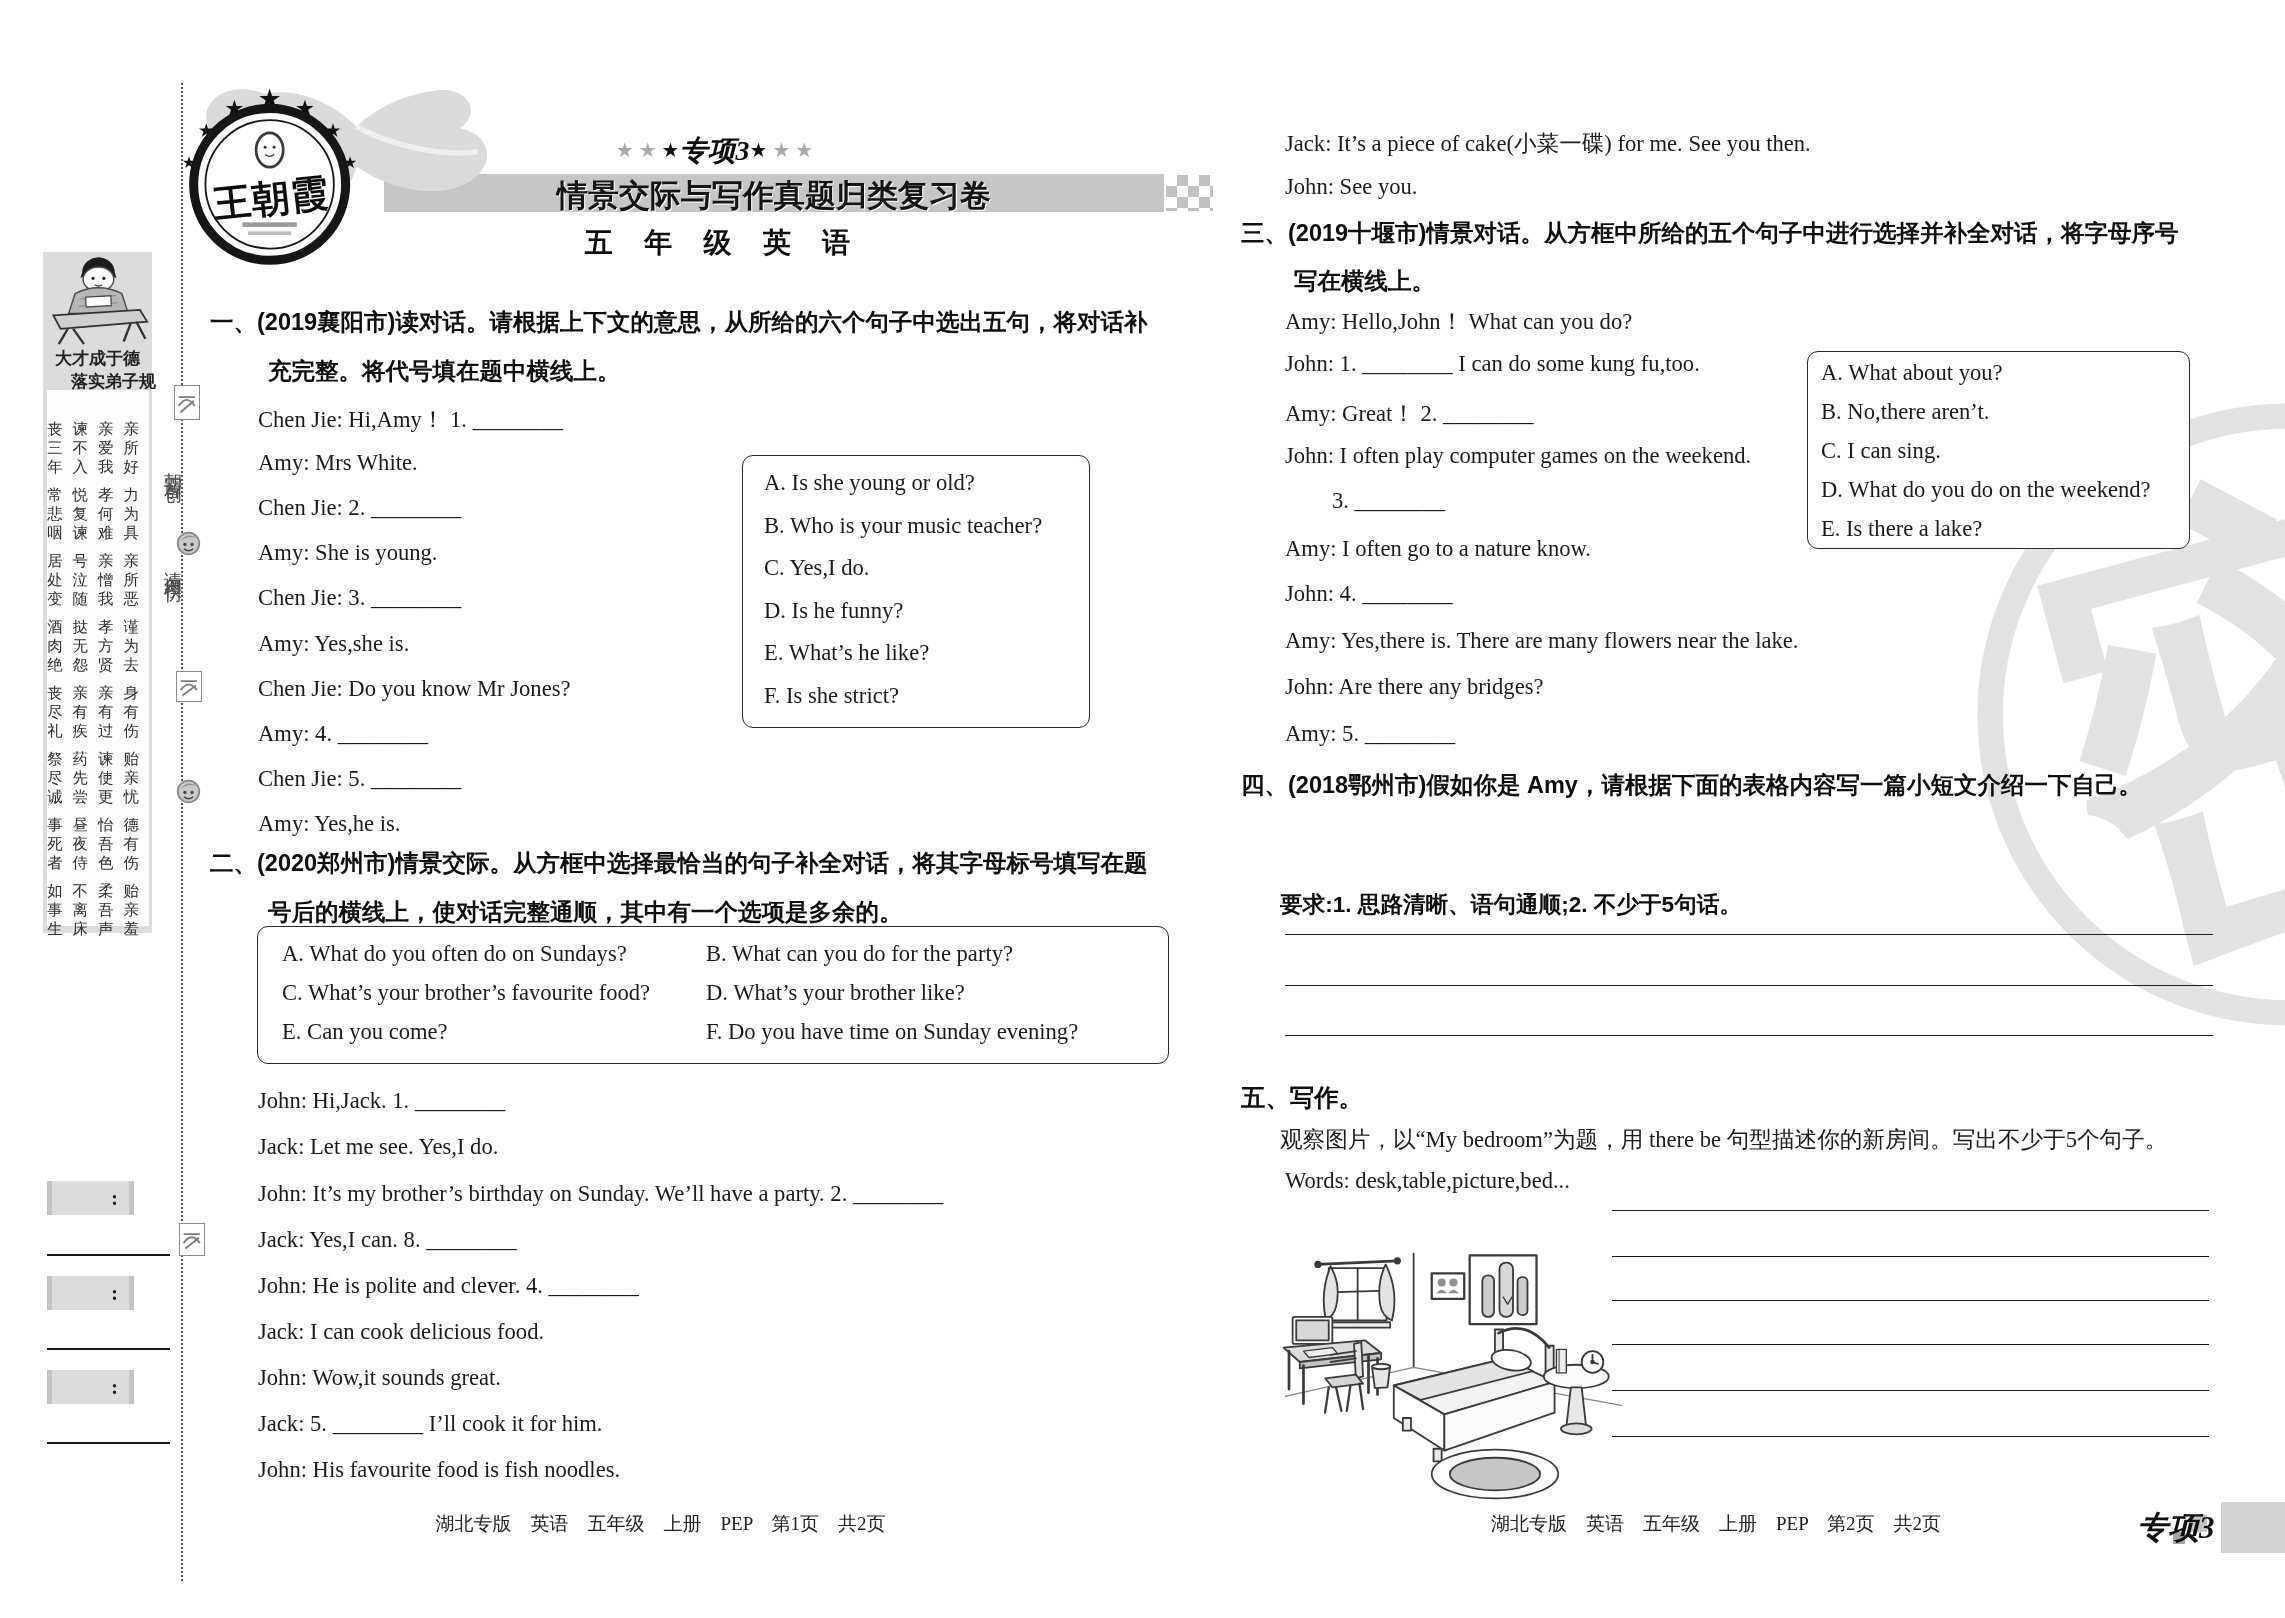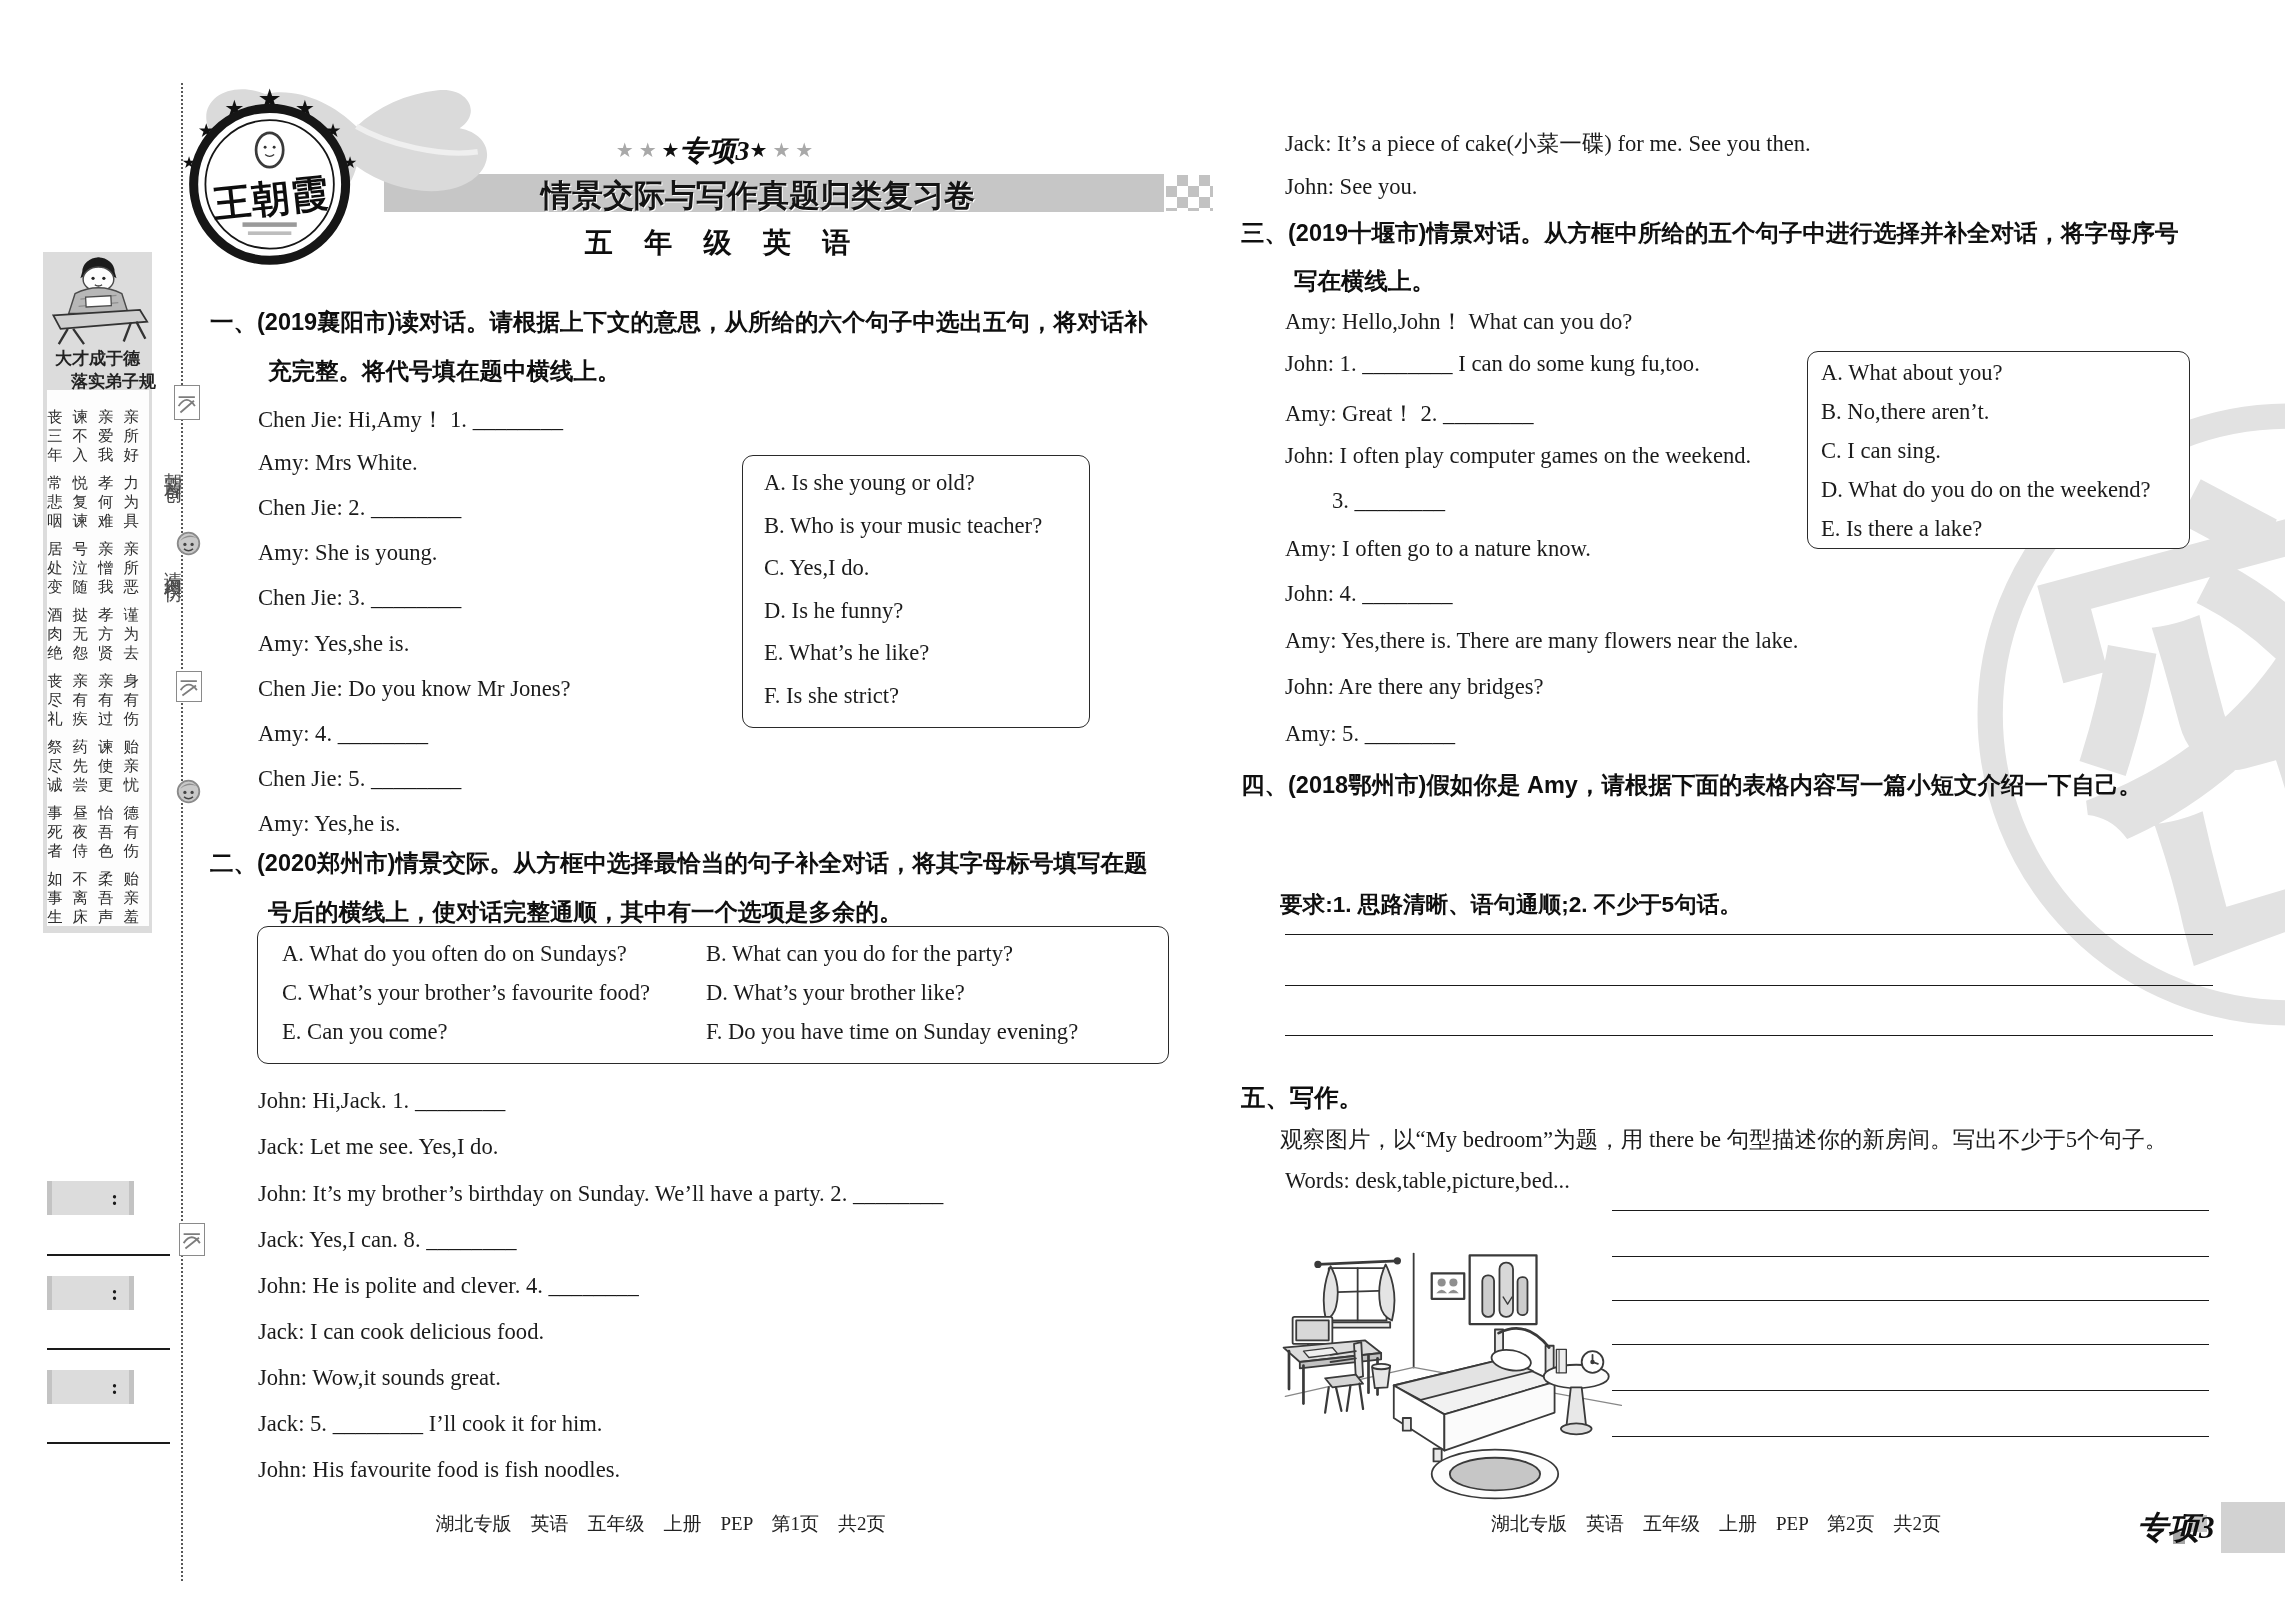--- a/index.html
+++ b/index.html
@@ -26,21 +26,21 @@
   
   .dotline{position:absolute;left:181px;top:83px;height:1498px;width:0;border-left:2.7px dotted #585858;z-index:1;}
   .vtext{position:absolute;left:161px;writing-mode:vertical-rl;text-orientation:upright;font-size:18px;color:#4a4a4a;
          letter-spacing:4.5px;z-index:2;font-family:"Liberation Serif","DejaVu Serif",serif;}
   .stamp{position:absolute;width:23.5px;height:33px;border:1.8px solid #8a8a8a;background:#fff;z-index:2;}
   .smiley{position:absolute;width:27px;height:27px;z-index:2;}
   
   .titlebar{position:absolute;left:384px;top:174px;width:780px;height:38px;background:#c6c6c6;z-index:1;}
   .checker{position:absolute;left:1166px;top:175px;width:47px;height:36px;z-index:1;
            background:conic-gradient(#c2c2c2 25%,#fff 0 50%,#c2c2c2 0 75%,#fff 0);background-size:22px 22px;}
-  .maintitle{position:absolute;left:368px;top:175px;width:780px;text-align:center;font-size:31px;font-weight:700;
+  .maintitle{position:absolute;left:384px;top:175px;width:780px;text-align:center;font-size:31px;font-weight:700;
              color:#141414;z-index:2;font-family:"Liberation Sans","DejaVu Sans",sans-serif;text-shadow:0.9px 0.9px 0 #ffffff;}
   .starsrow{position:absolute;left:389px;top:132px;width:651px;text-align:center;z-index:2;font-size:20px;color:#a9a9a9;}
   .series{font-size:28px;font-weight:700;color:#0c0c0c;font-style:italic;vertical-align:-2.7px;
           font-family:"Liberation Serif","DejaVu Serif",serif;}
   .star-dark{color:#111;}
   .subtitle{position:absolute;left:470px;top:224px;width:507px;text-align:center;font-size:28px;font-weight:700;
             letter-spacing:11.8px;color:#0e0e0e;z-index:2;font-family:"Liberation Sans","DejaVu Sans",sans-serif;}
   
   table.info{border-collapse:collapse;z-index:3;position:absolute;left:1397px;top:801px;background:#fff;}
   table.info td{border:1.8px solid #1c1c1c;text-align:center;font-size:22px;color:#141414;padding:0 5.4px;
@@ -117,21 +117,21 @@
     <path d="M38,50 l40,-4 M36,58 l44,-4" stroke="#8e8e8e" stroke-width="1.4"></path>
     <rect x="44" y="47" width="28" height="11" fill="#fff" stroke="#4a4a4a" stroke-width="1.4" transform="rotate(-3 58 52)"></rect>
     <path d="M8,68 L104,62 L112,75 L16,83 Z" fill="#cfcfcf" stroke="#333" stroke-width="2"></path>
     <path d="M24,83 L14,100 M30,83 L42,100 M94,76 L86,97 M100,75 L110,94" stroke="#333" stroke-width="2.6" fill="none"></path>
   </svg>
 </div>
 <div class="motto" style="top:347px;">大才成于德</div>
 <div class="motto" style="top:370px;margin-left:16px;">落实弟子规</div>
 
 <div class="rulebox">
-  <div style="padding-top:17px;">
+  <div style="padding-top:29px;">
     <div class="rulerow">丧谏亲亲</div>
     <div class="rulerow">三不爱所</div>
     <div class="rulerow">年入我好</div>
     <div class="rulerow">常悦孝力</div>
     <div class="rulerow">悲复何为</div>
     <div class="rulerow">咽谏难具</div>
     <div class="rulerow">居号亲亲</div>
     <div class="rulerow">处泣憎所</div>
     <div class="rulerow">变随我恶</div>
     <div class="rulerow">酒挞孝谨</div>

